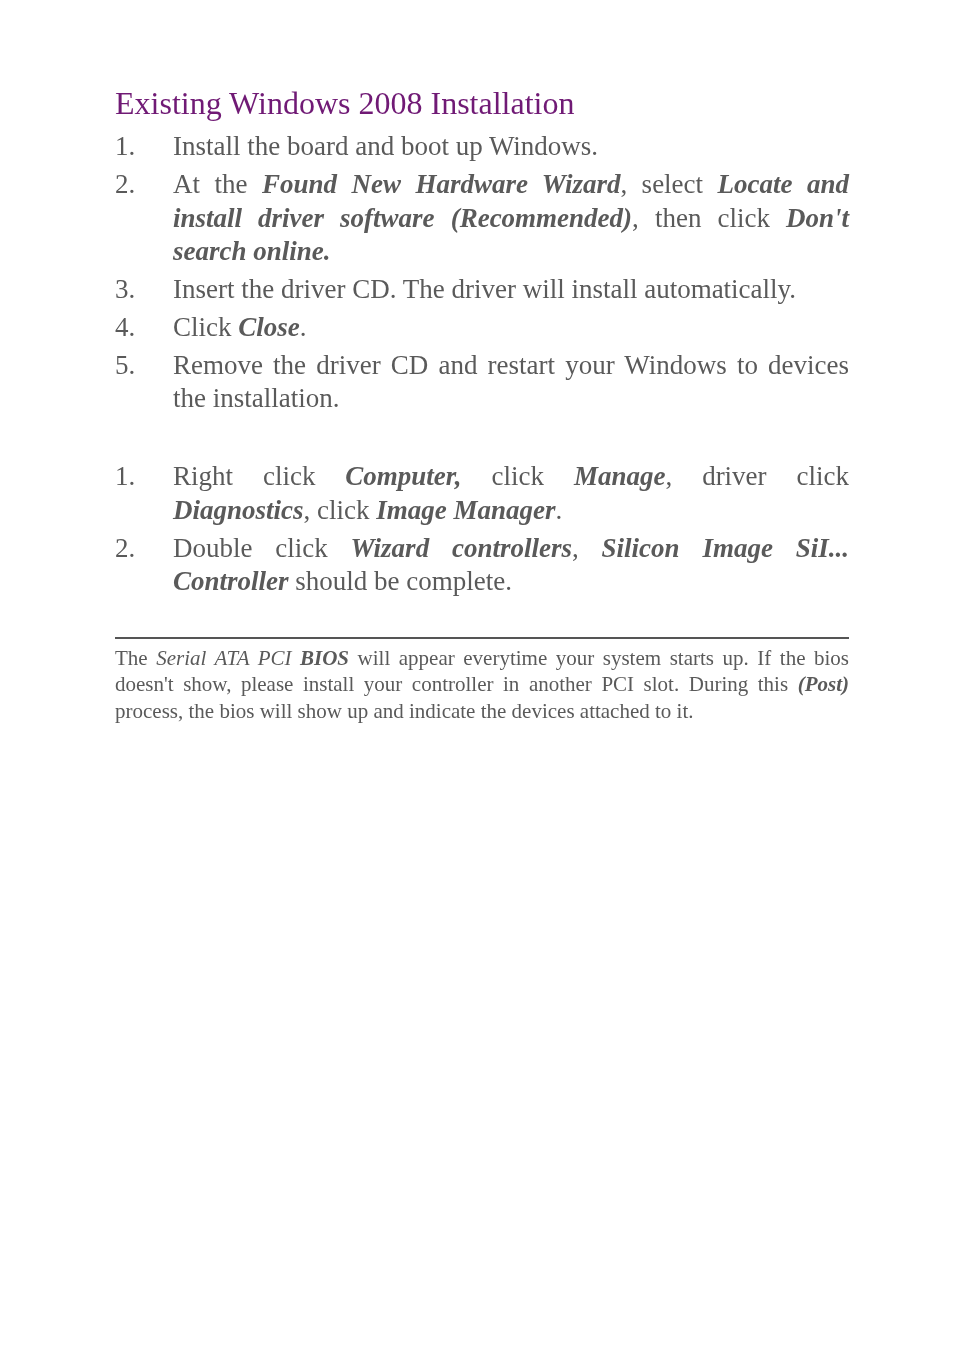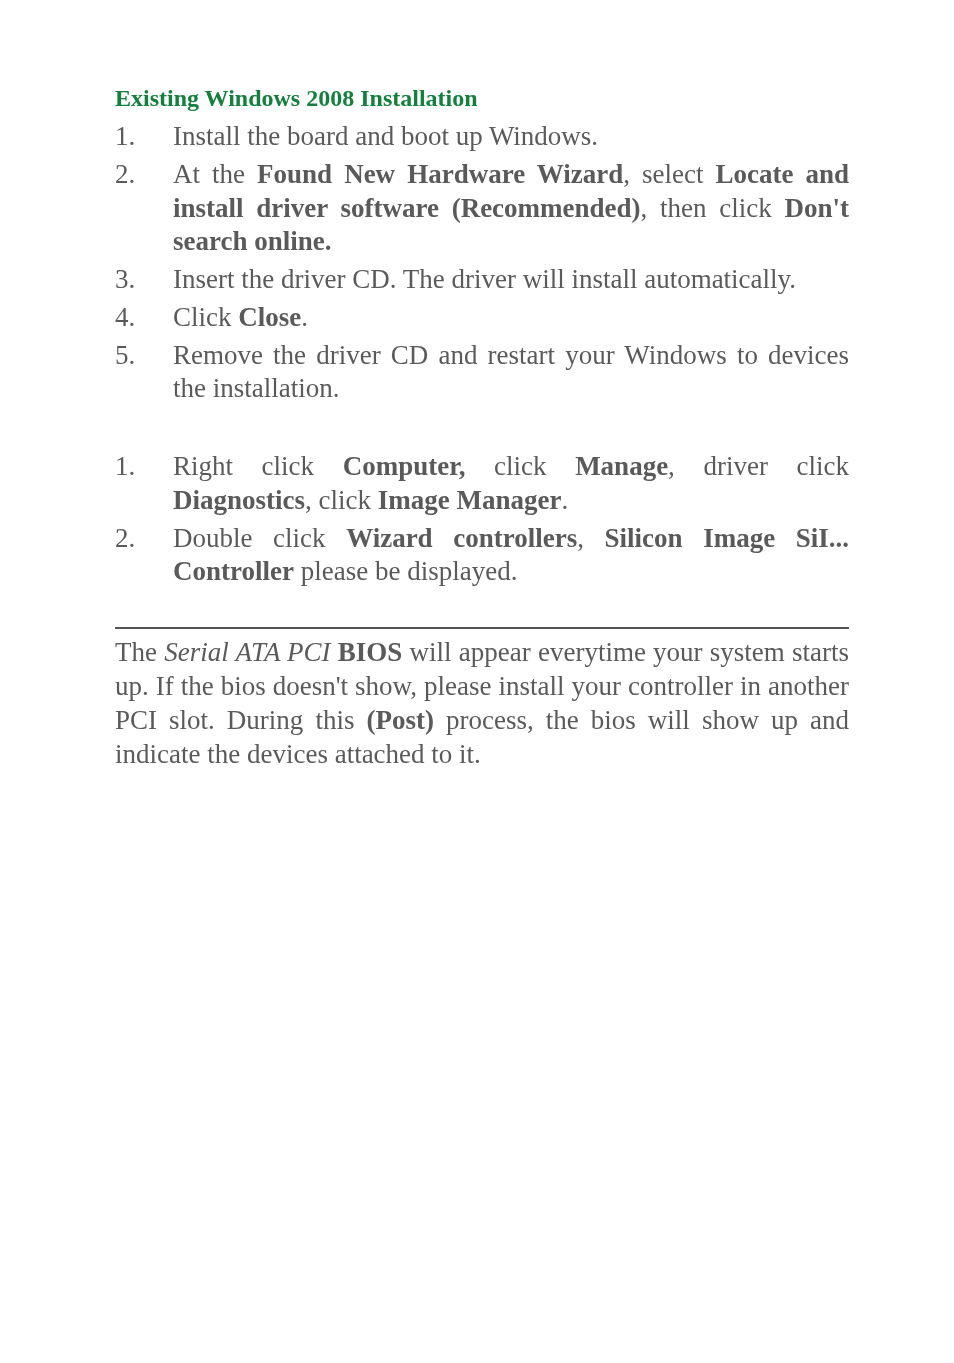--- a/index.html
+++ b/index.html
@@ -9,58 +9,59 @@
     }
     body {
       width: 954px;
       height: 1363px;
       background: #ffffff;
       font-family: Georgia, 'Times New Roman', serif;
       color: #5a5a5a;
       padding: 85px 105px 100px 115px;
     }
     .heading {
-      font-weight: bold;
-      font-size: 24px;
+      font-weight: normal;
+      font-size: 32px;
       margin-bottom: 8px;
-      color: #15803d;
+      color: #701a75;
     }
     .list-item {
       display: flex;
       font-size: 27px;
       line-height: 1.25;
       margin-bottom: 4px;
       color: #5a5a5a;
       text-align: justify;
       text-justify: inter-word;
     }
     .list-num {
       flex: 0 0 58px;
       color: #5a5a5a;
     }
     .list-content {
       flex: 1;
     }
     .bold {
       font-weight: bold;
+      font-style: italic;
     }
     .italic {
       font-style: italic;
     }
     .section-gap {
       height: 40px;
     }
     .hr-line {
       border: none;
       border-top: 2px solid #555555;
       margin-top: 38px;
       margin-bottom: 6px;
     }
     .paragraph {
-      font-size: 27px;
+      font-size: 21px;
       line-height: 1.26;
       color: #5a5a5a;
       text-align: justify;
       text-justify: inter-word;
     }
   </style>
 </head>
 <body>
 
 <div class="heading">Existing Windows 2008 Installation</div>
@@ -92,18 +93,18 @@
 
 <div class="section-gap"></div>
 
 <div class="list-item">
   <div class="list-num">1.</div>
   <div class="list-content"><span>Right click </span><span class="bold">Computer,</span><span> click </span><span class="bold">Manage</span><span>, driver click </span><span class="bold">Diagnostics</span><span>, click </span><span class="bold">Image Manager</span><span>.</span></div>
 </div>
 
 <div class="list-item">
   <div class="list-num">2.</div>
-  <div class="list-content"><span>Double click </span><span class="bold">Wizard controllers</span><span>, </span><span class="bold">Silicon Image SiI... Controller</span><span> please be displayed.</span></div>
+  <div class="list-content"><span>Double click </span><span class="bold">Wizard controllers</span><span>, </span><span class="bold">Silicon Image SiI... Controller</span><span> should be complete.</span></div>
 </div>
 
 <hr class="hr-line">
 
 <div class="paragraph"><span>The </span><span class="italic">Serial ATA PCI</span><span> </span><span class="bold">BIOS</span><span> will appear everytime your system starts up.  If the bios doesn't show, please install your controller in another PCI slot.  During this </span><span class="bold">(Post)</span><span> process, the bios will show up and indicate the devices attached to it.</span></div>
 
 </body></html>

